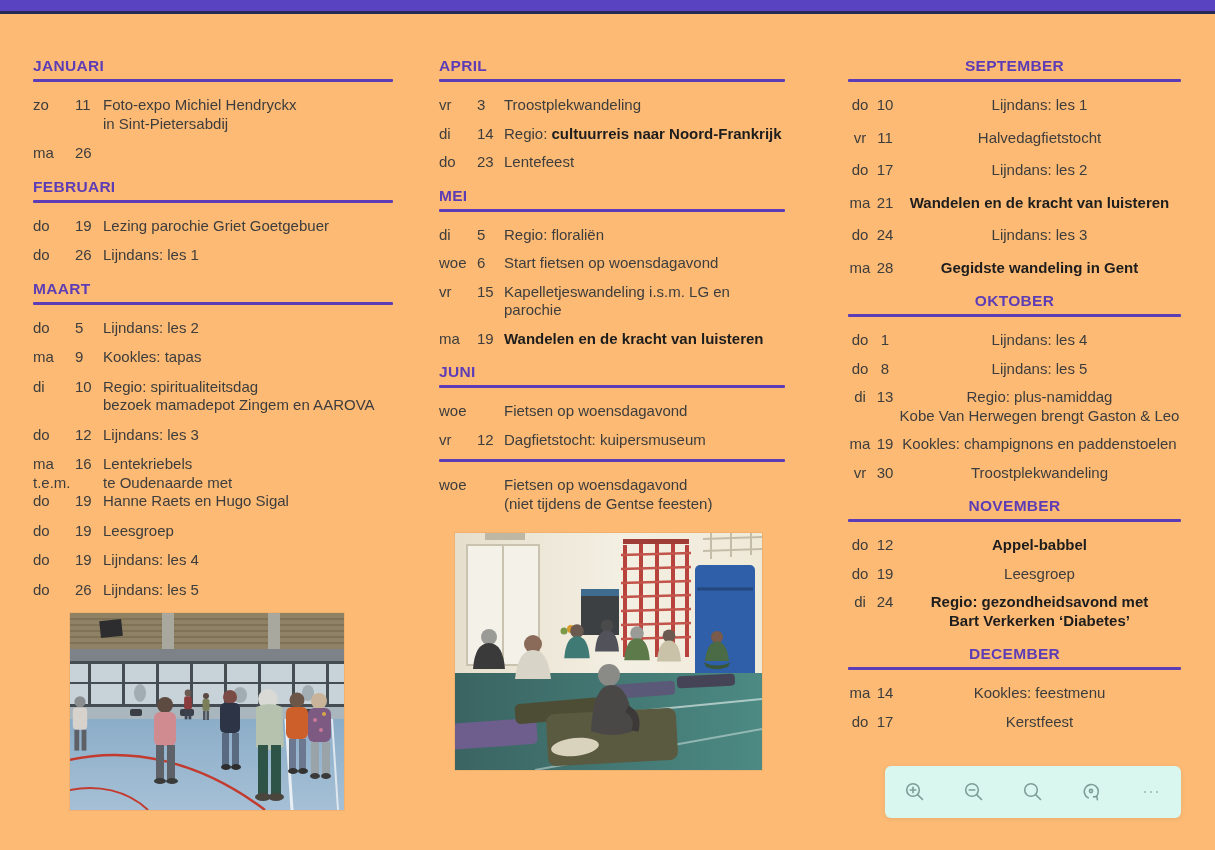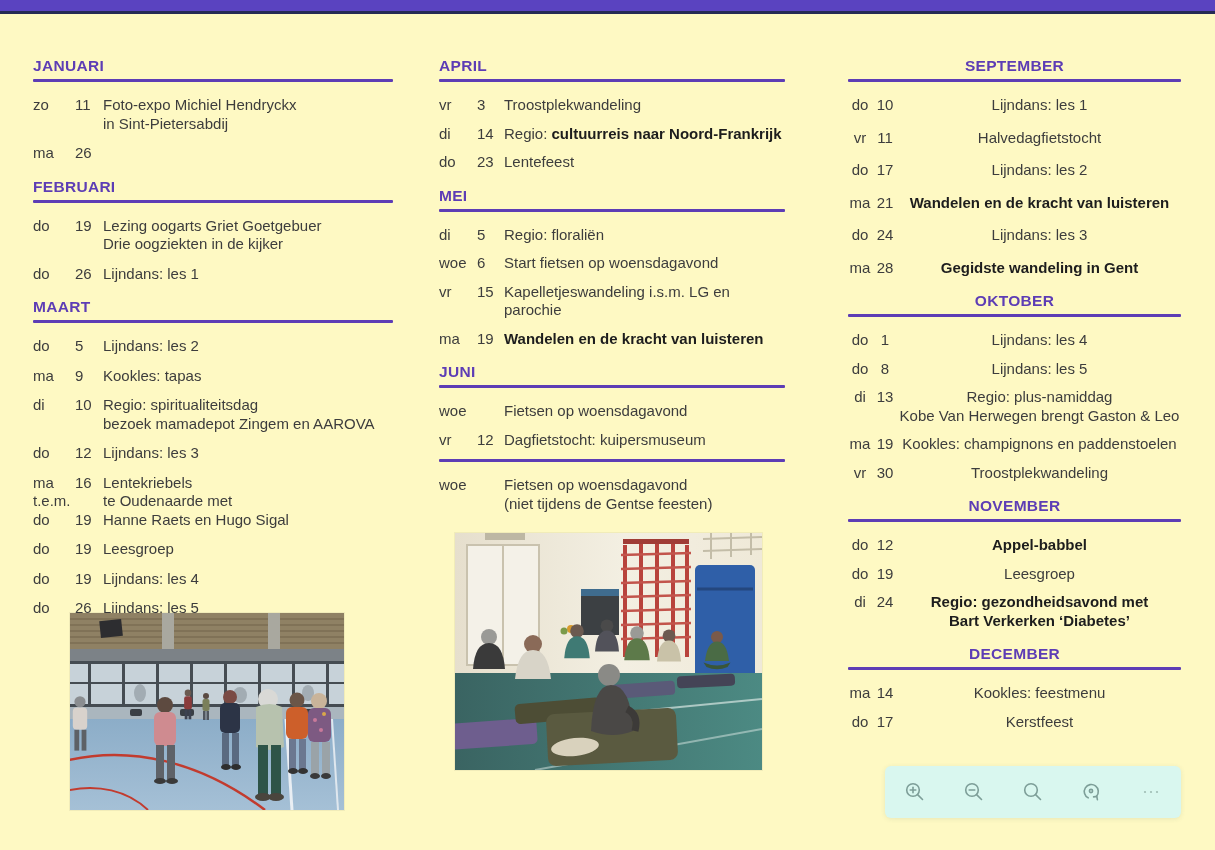--- a/index.html
+++ b/index.html
@@ -1,19 +1,19 @@
 <!DOCTYPE html>
 <html><head>
 <meta charset="utf-8">
 <style>
   * { margin:0; padding:0; box-sizing:border-box; }
   html,body { background:#e8e8e8; }
   .page {
     position:relative; width:1215px; height:850px; overflow:hidden;
-    background:#fef9c3;
+    background:#fdba74;
     font-family:"Liberation Sans", sans-serif;
   }
   .topbar {
     position:absolute; left:0; top:0; right:0; height:14px;
     background:#5a43c0; border-bottom:3px solid #252a54;
   }
   .col { position:absolute; top:57px; }
   .col1 { left:33px;  width:360px; --dayw:42px; --datew:28px; }
   .col2 { left:439px; width:346px; --dayw:38px; --datew:27px; }
   .col3 { left:848px; width:333px;text-align:center; --dayw:24px; --datew:26px; }
@@ -80,26 +80,25 @@
           </div>
         </div>
       </section>
       <section class="month">
         <h3 class="month-title">FEBRUARI</h3>
         <div class="rule"></div>
         <div class="event">
           <div class="row">
             <span class="day">do</span>
             <span class="date">19</span>
-            <span class="desc"><span class="seg">Lezing oogarts Griet Goetgebuer</span></span>
+            <span class="desc"><span class="seg">Lezing parochie Griet Goetgebuer</span></span>
           </div>
           <div class="row">
             <span class="day"></span>
             <span class="date"></span>
-            <span class="desc"><span class="seg">Drie oogziekten in de kijker</span></span>
           </div>
         </div>
         <div class="event">
           <div class="row">
             <span class="day">do</span>
             <span class="date">26</span>
             <span class="desc"><span class="seg">Lijndans: les 1</span></span>
           </div>
         </div>
       </section>

